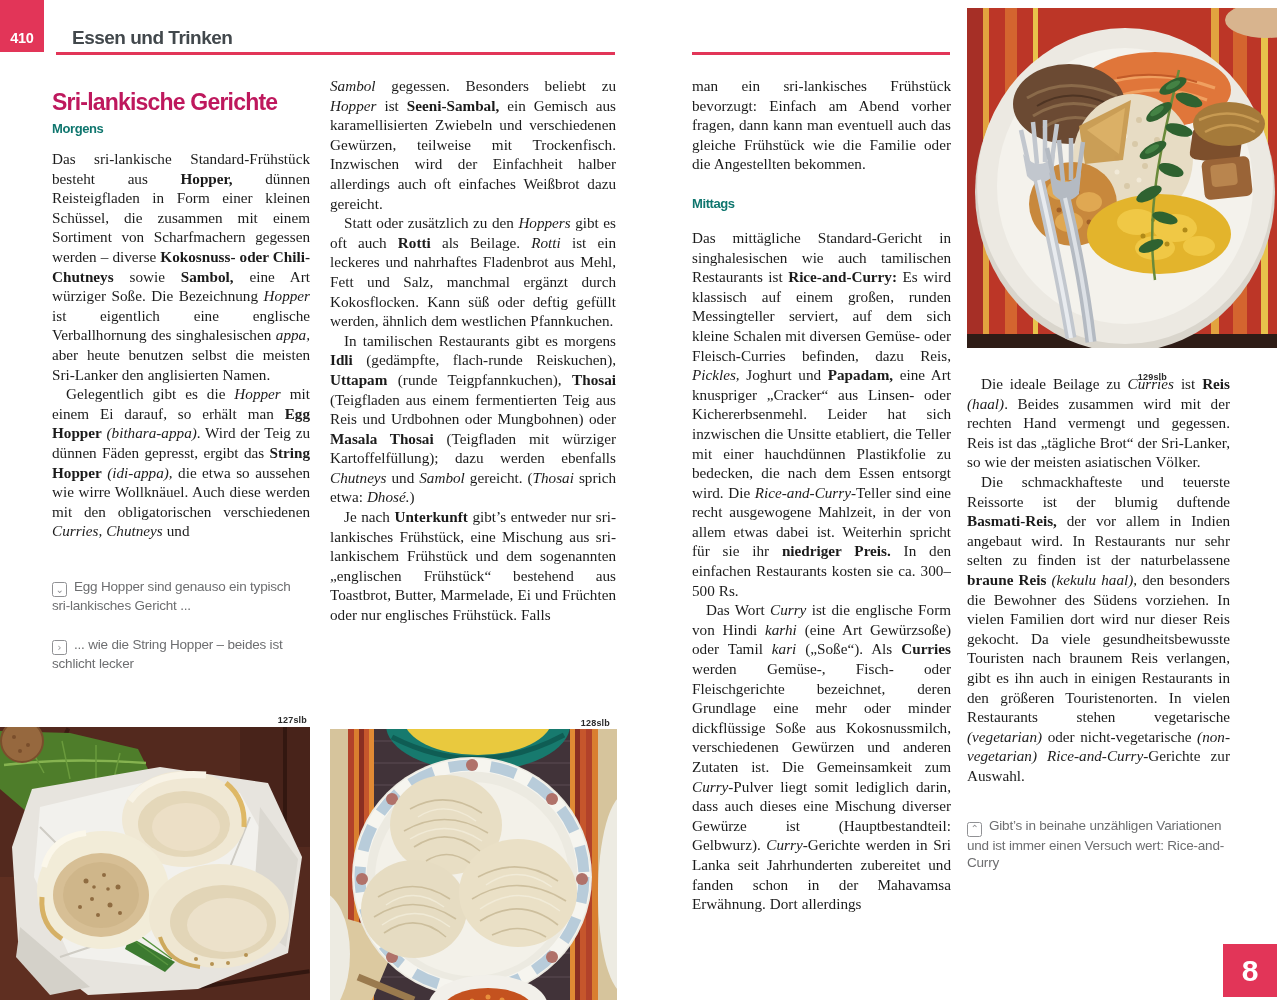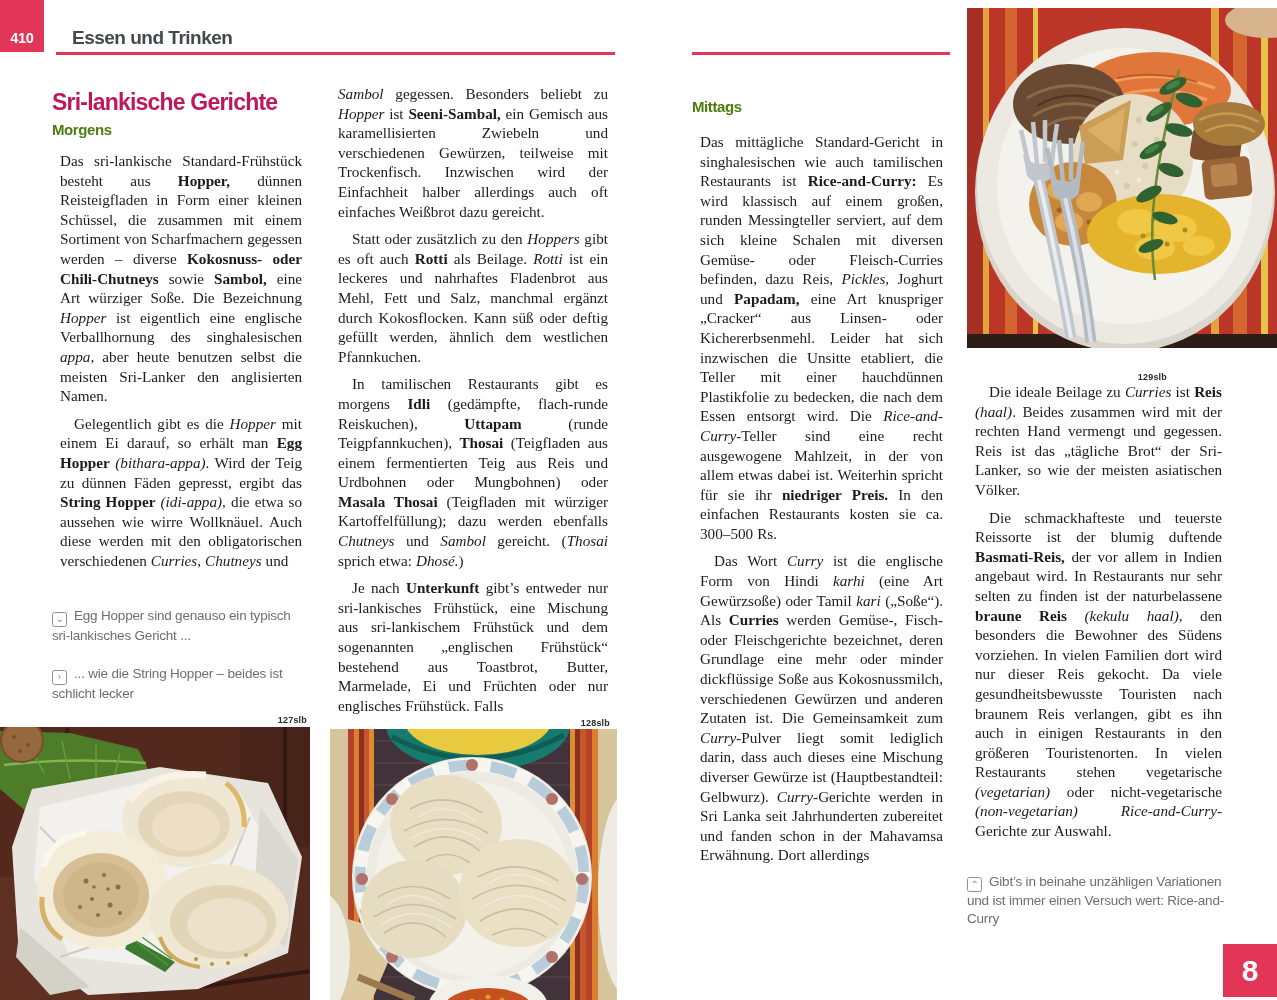--- a/index.html
+++ b/index.html
@@ -14,30 +14,30 @@
                  font-size:14.5px;letter-spacing:-0.3px;margin-bottom:6px;}
   .header-title{position:absolute;left:72px;top:27px;font-family:"Liberation Sans",sans-serif;
                 font-weight:700;font-size:19px;color:#42484c;letter-spacing:-0.5px;}
   .rule{position:absolute;height:2.5px;background:#e23558;}
   .rule-1{left:56px;top:52px;width:559px;}
   .rule-2{left:692px;top:52px;width:258px;}
 
   
   .article-title{position:absolute;left:52px;top:74px;font-family:"Liberation Sans",sans-serif;
                  font-weight:700;font-size:23px;color:#be185d;letter-spacing:-0.8px;}
-  .subhead{font-family:"Liberation Sans",sans-serif;font-weight:700;font-size:15px;
-           color:#4d7c0f;letter-spacing:-0.4px;margin:0 0 13px 0;}
+  .subhead{font-family:"Liberation Sans",sans-serif;font-weight:700;font-size:13px;
+           color:#0f766e;letter-spacing:-0.4px;margin:0 0 13px 0;}
 
   
   .col{position:absolute;overflow:hidden;}
   .col-1{left:52px;top:121px;width:258px;height:600px;}
   .col-2{left:330px;top:76px;width:286px;height:640px;}
   .col-3{left:692px;top:76px;width:259px;height:884px;}
   .col-4{left:967px;top:374px;width:263px;height:590px;}
-  .body-p{margin:8px;font-size:15.2px;line-height:19.6px;text-align:justify;
+  .body-p{margin:0;font-size:15.2px;line-height:19.6px;text-align:justify;
           color:#1b1b1b;word-spacing:0.2px;}
   .body-p.indent{text-indent:14px;}
   .subhead.mid{margin:22px 0 17px 0;}
 
   
   .notes{margin-top:37px;display:flex;flex-direction:column;gap:21px;}
   .note{display:block;font-family:"Liberation Sans",sans-serif;font-size:13.5px;
         line-height:17.5px;color:#6d6e70;letter-spacing:-0.2px;}
   .note-icon{display:inline-flex;align-items:center;justify-content:center;
              width:13px;height:13px;border:1.3px solid #909194;border-radius:2.5px;
@@ -93,20 +93,21 @@
   </div>
 
   <div class="col col-2">
     <p class="body-p"><span style="font-style: italic;">Sambol</span><span> gegessen. Besonders beliebt zu </span><span style="font-style: italic;">Hopper</span><span> ist </span><span style="font-weight: 700;">Seeni-Sambal,</span><span> ein Gemisch aus karamellisierten Zwiebeln und verschiedenen Gewürzen, teilweise mit Trockenfisch. Inzwischen wird der Einfachheit halber allerdings auch oft einfaches Weißbrot dazu gereicht.</span></p>
     <p class="body-p indent"><span>Statt oder zusätzlich zu den </span><span style="font-style: italic;">Hoppers</span><span> gibt es oft auch </span><span style="font-weight: 700;">Rotti</span><span> als Beilage. </span><span style="font-style: italic;">Rotti</span><span> ist ein leckeres und nahrhaftes Fladenbrot aus Mehl, Fett und Salz, manchmal ergänzt durch Kokosflocken. Kann süß oder deftig gefüllt werden, ähnlich dem westlichen Pfannkuchen.</span></p>
     <p class="body-p indent"><span>In tamilischen Restaurants gibt es morgens </span><span style="font-weight: 700;">Idli</span><span> (gedämpfte, flach-runde Reiskuchen), </span><span style="font-weight: 700;">Uttapam</span><span> (runde Teigpfannkuchen), </span><span style="font-weight: 700;">Thosai</span><span> (Teigfladen aus einem fermentierten Teig aus Reis und Urdbohnen oder Mungbohnen) oder </span><span style="font-weight: 700;">Masala Thosai</span><span> (Teigfladen mit würziger Kartoffelfüllung); dazu werden ebenfalls </span><span style="font-style: italic;">Chutneys</span><span> und </span><span style="font-style: italic;">Sambol</span><span> gereicht. (</span><span style="font-style: italic;">Thosai</span><span> sprich etwa: </span><span style="font-style: italic;">Dhosé.</span><span>)</span></p>
     <p class="body-p indent"><span>Je nach </span><span style="font-weight: 700;">Unterkunft</span><span> gibt’s entweder nur sri-lankisches Frühstück, eine Mischung aus sri-lankischem Frühstück und dem sogenannten „englischen Frühstück“ bestehend aus Toastbrot, Butter, Marmelade, Ei und Früchten oder nur englisches Frühstück. Falls</span></p>
   </div>
 
   <div class="col col-3">
+    <p class="body-p"><span>man ein sri-lankisches Frühstück bevorzugt: Einfach am Abend vorher fragen, dann kann man eventuell auch das gleiche Frühstück wie die Familie oder die Angestellten bekommen.</span></p>
     <h2 class="subhead mid">Mittags</h2>
     <p class="body-p"><span>Das mittägliche Standard-Gericht in singhalesischen wie auch tamilischen Restaurants ist </span><span style="font-weight: 700;">Rice-and-Curry:</span><span> Es wird klassisch auf einem großen, runden Messingteller serviert, auf dem sich kleine Schalen mit diversen Gemüse- oder Fleisch-Curries befinden, dazu Reis, </span><span style="font-style: italic;">Pickles,</span><span> Joghurt und </span><span style="font-weight: 700;">Papadam,</span><span> eine Art knuspriger „Cracker“ aus Linsen- oder Kichererbsenmehl. Leider hat sich inzwischen die Unsitte etabliert, die Teller mit einer hauchdünnen Plastikfolie zu bedecken, die nach dem Essen entsorgt wird. Die </span><span style="font-style: italic;">Rice-and-Curry</span><span>-Teller sind eine recht ausgewogene Mahlzeit, in der von allem etwas dabei ist. Weiterhin spricht für sie ihr </span><span style="font-weight: 700;">niedriger Preis.</span><span> In den einfachen Restaurants kosten sie ca. 300–500 Rs.</span></p>
     <p class="body-p indent"><span>Das Wort </span><span style="font-style: italic;">Curry</span><span> ist die englische Form von Hindi </span><span style="font-style: italic;">karhi</span><span> (eine Art Gewürzsoße) oder Tamil </span><span style="font-style: italic;">kari</span><span> („Soße“). Als </span><span style="font-weight: 700;">Curries</span><span> werden Gemüse-, Fisch- oder Fleischgerichte bezeichnet, deren Grundlage eine mehr oder minder dickflüssige Soße aus Kokosnussmilch, verschiedenen Gewürzen und anderen Zutaten ist. Die Gemeinsamkeit zum </span><span style="font-style: italic;">Curry</span><span>-Pulver liegt somit lediglich darin, dass auch dieses eine Mischung diverser Gewürze ist (Hauptbestandteil: Gelbwurz). </span><span style="font-style: italic;">Curry</span><span>-Gerichte werden in Sri Lanka seit Jahrhunderten zubereitet und fanden schon in der Mahavamsa Erwähnung. Dort allerdings</span></p>
   </div>
 
   <div class="col col-4">
     <p class="body-p indent"><span>Die ideale Beilage zu </span><span style="font-style: italic;">Curries</span><span> ist </span><span style="font-weight: 700;">Reis</span><span> </span><span style="font-style: italic;">(haal)</span><span>. Beides zusammen wird mit der rechten Hand vermengt und gegessen. Reis ist das „tägliche Brot“ der Sri-Lanker, so wie der meisten asiatischen Völker.</span></p>
     <p class="body-p indent"><span>Die schmackhafteste und teuerste Reissorte ist der blumig duftende </span><span style="font-weight: 700;">Basmati-Reis,</span><span> der vor allem in Indien angebaut wird. In Restaurants nur sehr selten zu finden ist der naturbelassene </span><span style="font-weight: 700;">braune Reis</span><span> </span><span style="font-style: italic;">(kekulu haal),</span><span> den besonders die Bewohner des Südens vorziehen. In vielen Familien dort wird nur dieser Reis gekocht. Da viele gesundheitsbewusste Touristen nach braunem Reis verlangen, gibt es ihn auch in einigen Restaurants in den größeren Touristenorten. In vielen Restaurants stehen vegetarische </span><span style="font-style: italic;">(vegetarian)</span><span> oder nicht-vegetarische </span><span style="font-style: italic;">(non-vegetarian) Rice-and-Curry</span><span>-Gerichte zur Auswahl.</span></p>
     <div class="notes" style="margin-top:32px;">
       <div class="note">

